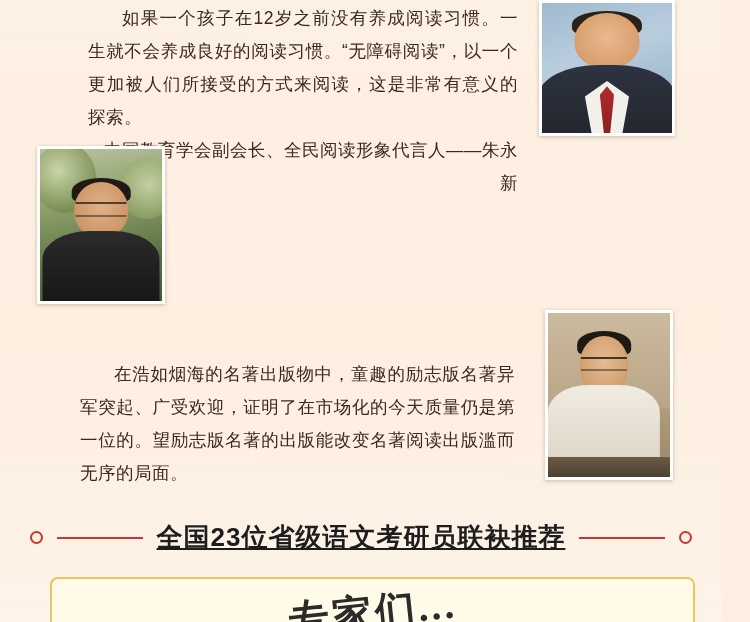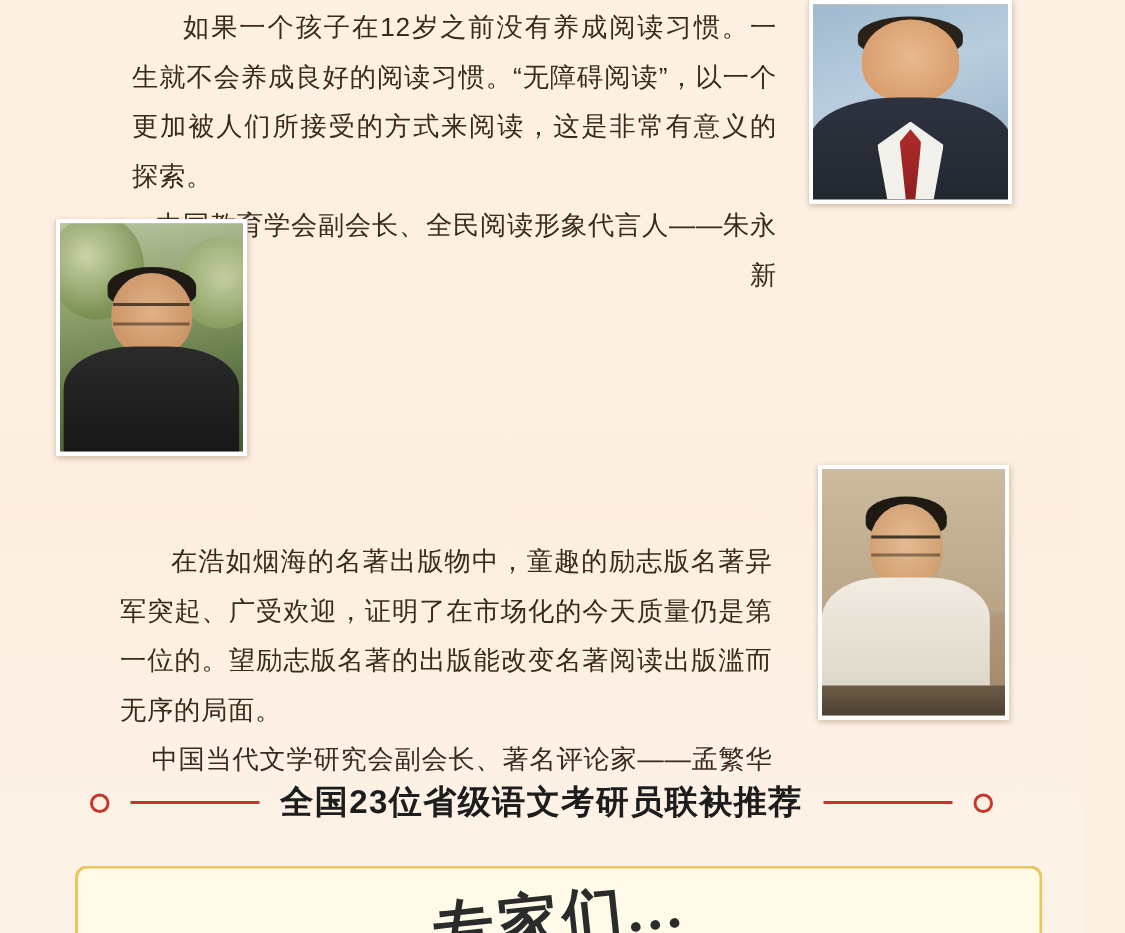--- a/index.html
+++ b/index.html
@@ -195,24 +195,25 @@
     position: absolute;
     left: 0; right: 0;
     display: flex;
     align-items: center;
     justify-content: center;
     gap: 14px;
   }
   .headline-text {
     font-family: "Liberation Sans", sans-serif;
     font-weight: bold;
-    font-size: 22px;
+    font-size: 26px;
     letter-spacing: 1px;
     color: #1d1d1d;
     white-space: nowrap;
+    text-decoration: underline;
   }
   .rule {
     height: 2px;
     width: 86px;
     background: #c4392f;
   }
   .dot {
     width: 9px; height: 9px;
     border-radius: 50%;
     border: 2px solid #c4392f;
@@ -274,21 +275,20 @@
       <div class="leaf2"></div>
       <div class="hair"></div>
       <div class="head"></div>
       <div class="glasses"></div>
       <div class="body"></div>
     </div>
   </div>
 
   <div class="block" style="left:80px; top:320px; width:435px;">
     <div class="quote-text" style="text-indent: 34px; margin-top: 38px;">在浩如烟海的名著出版物中，童趣的励志版名著异军突起、广受欢迎，证明了在市场化的今天质量仍是第一位的。望励志版名著的出版能改变名著阅读出版滥而无序的局面。</div>
-    <div class="attrib">中国当代文学研究会副会长、著名评论家——孟繁华</div>
   </div>
   <div class="photo p3" style="left:545px; top:310px; width:128px; height:170px;">
     <div class="inner">
       <div class="bg"></div>
       <div class="panel"></div>
       <div class="hair"></div>
       <div class="head"></div>
       <div class="glasses"></div>
       <div class="body"></div>
       <div class="table"></div>

